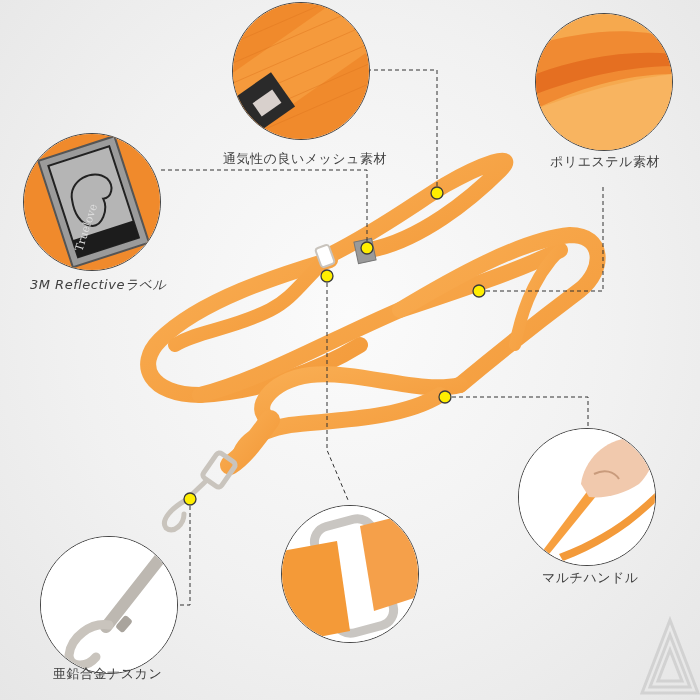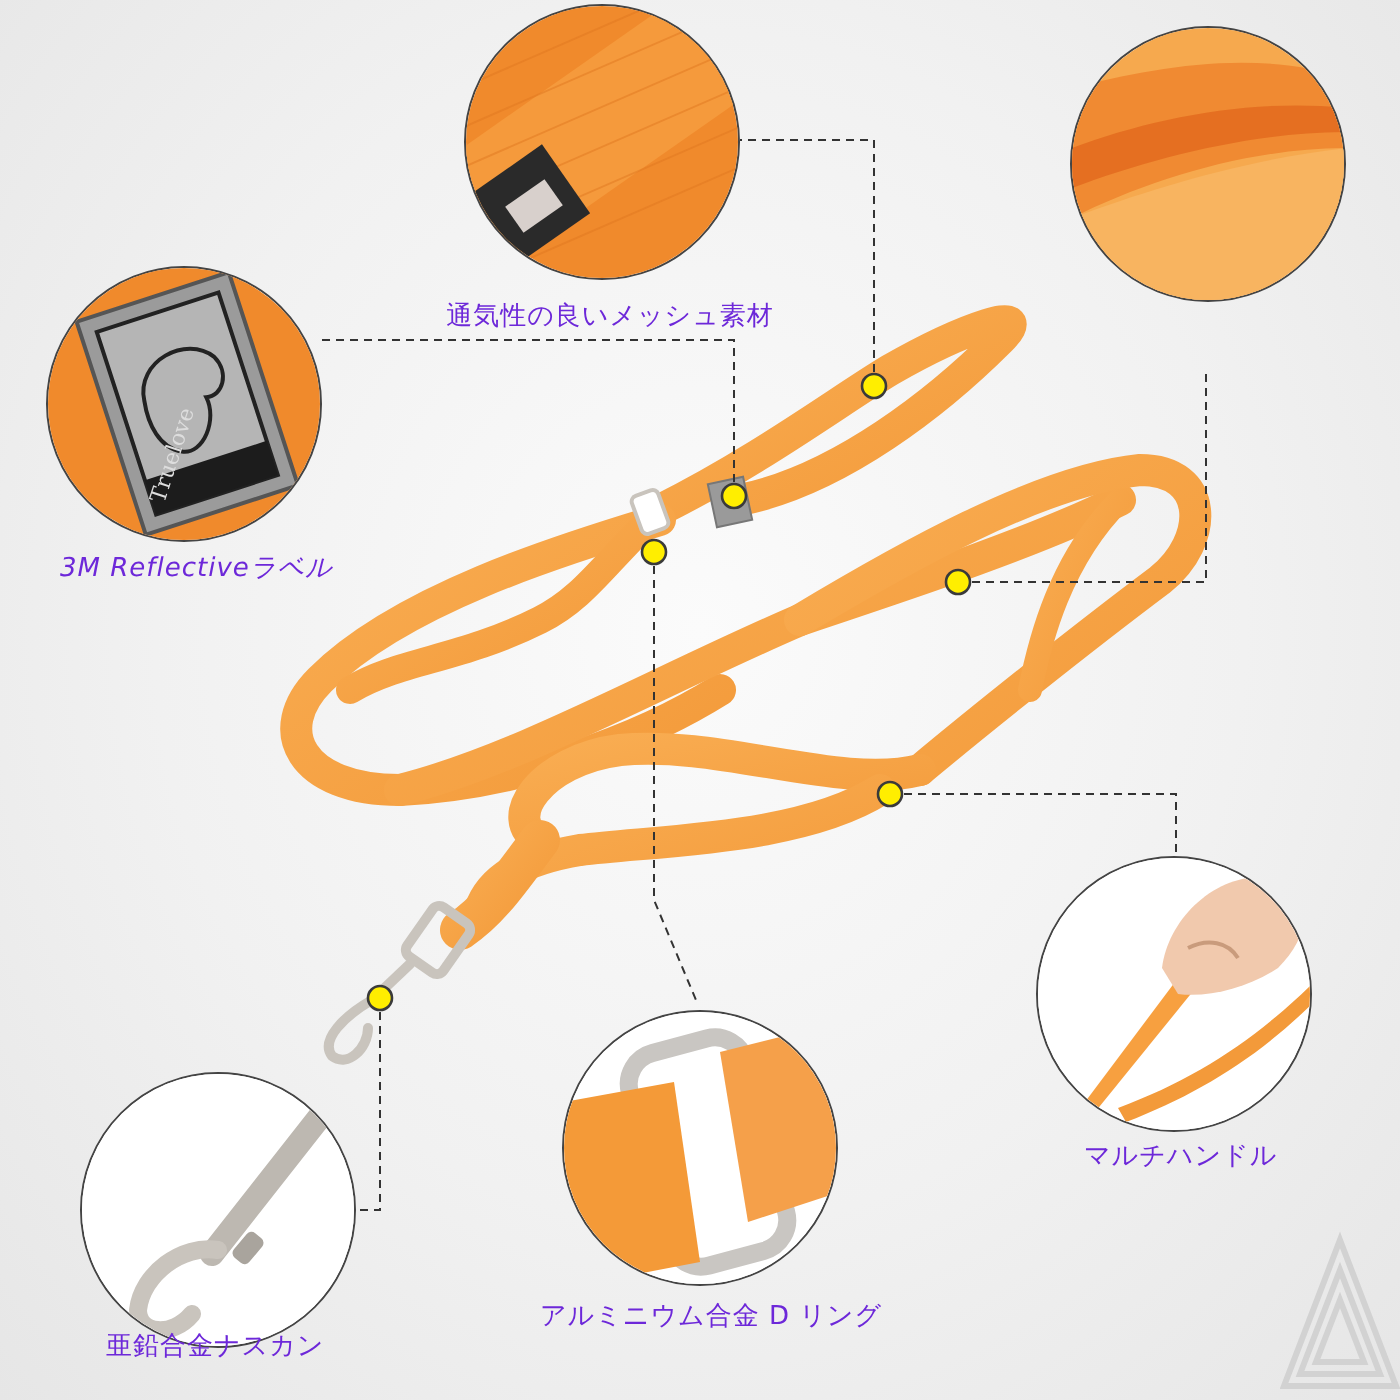--- a/index.html
+++ b/index.html
@@ -7,21 +7,21 @@
       width: 700px; height: 700px; overflow: hidden; position: relative;
       background: radial-gradient(ellipse at 50% 45%, #fbfbfb 0%, #f1f1f1 55%, #e6e6e6 100%);
       font-family: "DejaVu Sans", "Liberation Sans", sans-serif;
     }
     .stage { position: absolute; left: 0; top: 0; width: 700px; height: 700px; }
     .circle {
       position: absolute; border-radius: 50%; overflow: hidden;
       border: 1.5px solid #444; box-sizing: border-box; background: #fff;
     }
     .label {
-      position: absolute; font-size: 13px; color: #6d28d9; white-space: nowrap;
+      position: absolute; font-size: 13px; color: #404040; white-space: nowrap;
       letter-spacing: 0.5px; line-height: 18px;
     }
     .label.center { text-align: center; }
     svg.overlay { position: absolute; left: 0; top: 0; pointer-events: none; }
     .dot { fill: #ffee00; stroke: #3a3a3a; stroke-width: 1.3; }
     .dash { stroke: #333; stroke-width: 1; stroke-dasharray: 4 3; fill: none; }
     .watermark { position: absolute; left: 640px; top: 615px; }
   </style>
 </head>
 <body>
@@ -100,20 +100,21 @@
 
   <div class="circle" style="left:535px; top:13px; width:138px; height:138px;">
     <svg width="138" height="138" viewBox="0 0 138 138">
       <rect width="138" height="138" fill="#f6a94e"></rect>
       <path d="M0 30 C40 20, 90 10, 138 25 L138 60 C90 60, 40 75, 0 95 Z" fill="#f08a32"></path>
       <path d="M0 60 C40 45, 90 35, 138 40 L138 52 C90 52, 40 65, 0 80 Z" fill="#e0641a" opacity="0.7"></path>
       <path d="M0 95 C40 80, 90 65, 138 60 L138 138 L0 138 Z" fill="#f8b460"></path>
     </svg>
   </div>
   <div class="label center" style="left:530px; top:153px; width:150px;">
+    <div>ポリエステル素材</div>
   </div>
 
   <div class="circle" style="left:23px; top:133px; width:138px; height:138px;">
     <svg width="138" height="138" viewBox="0 0 138 138">
       <rect width="138" height="138" fill="#f08a2c"></rect>
       <g transform="rotate(-18 69 69)">
         <rect x="30" y="12" width="80" height="112" fill="#9b9b9b" stroke="#555" stroke-width="2"></rect>
         <rect x="38" y="20" width="64" height="96" fill="#b5b5b5" stroke="#222" stroke-width="2"></rect>
         <path d="M50 60 C52 40, 80 35, 90 50 C95 60, 88 70, 80 68 C82 80, 70 95, 60 90 C50 85, 48 72, 50 60 Z" fill="none" stroke="#222" stroke-width="2"></path>
         <rect x="38" y="98" width="64" height="18" fill="#1c1c1c"></rect>
@@ -135,21 +136,20 @@
   <div class="label" style="left:542px; top:570px;font-family:Liberation Mono, monospace;">マルチハンドル</div>
 
   <div class="circle" style="left:281px; top:505px; width:138px; height:138px;">
     <svg width="138" height="138" viewBox="0 0 138 138">
       <rect width="138" height="138" fill="#ffffff"></rect>
       <rect x="42" y="15" width="60" height="110" rx="16" fill="none" stroke="#c9c6c2" stroke-width="9" transform="rotate(-15 72 70)"></rect>
       <path d="M0 45 L55 35 L68 125 L0 138 Z" fill="#f49a38"></path>
       <path d="M78 20 L138 5 L138 90 L92 105 Z" fill="#f5a04a"></path>
     </svg>
   </div>
-  <div class="label" style="left:270px; top:650px;">アルミニウム合金 D リング</div>
 
   <div class="circle" style="left:40px; top:536px; width:138px; height:138px;">
     <svg width="138" height="138" viewBox="0 0 138 138">
       <rect width="138" height="138" fill="#ffffff"></rect>
       <line x1="120" y1="20" x2="65" y2="90" stroke="#bdb8b1" stroke-width="12" stroke-linecap="round"></line>
       <path d="M68 88 C50 85, 30 100, 28 118 C28 130, 45 132, 55 120" fill="none" stroke="#c9c4bd" stroke-width="9" stroke-linecap="round"></path>
       <rect x="75" y="82" width="16" height="10" rx="3" fill="#a9a49d" transform="rotate(-50 83 87)"></rect>
     </svg>
   </div>
   <div class="label" style="left:53px; top:665px;">亜鉛合金ナスカン</div>

